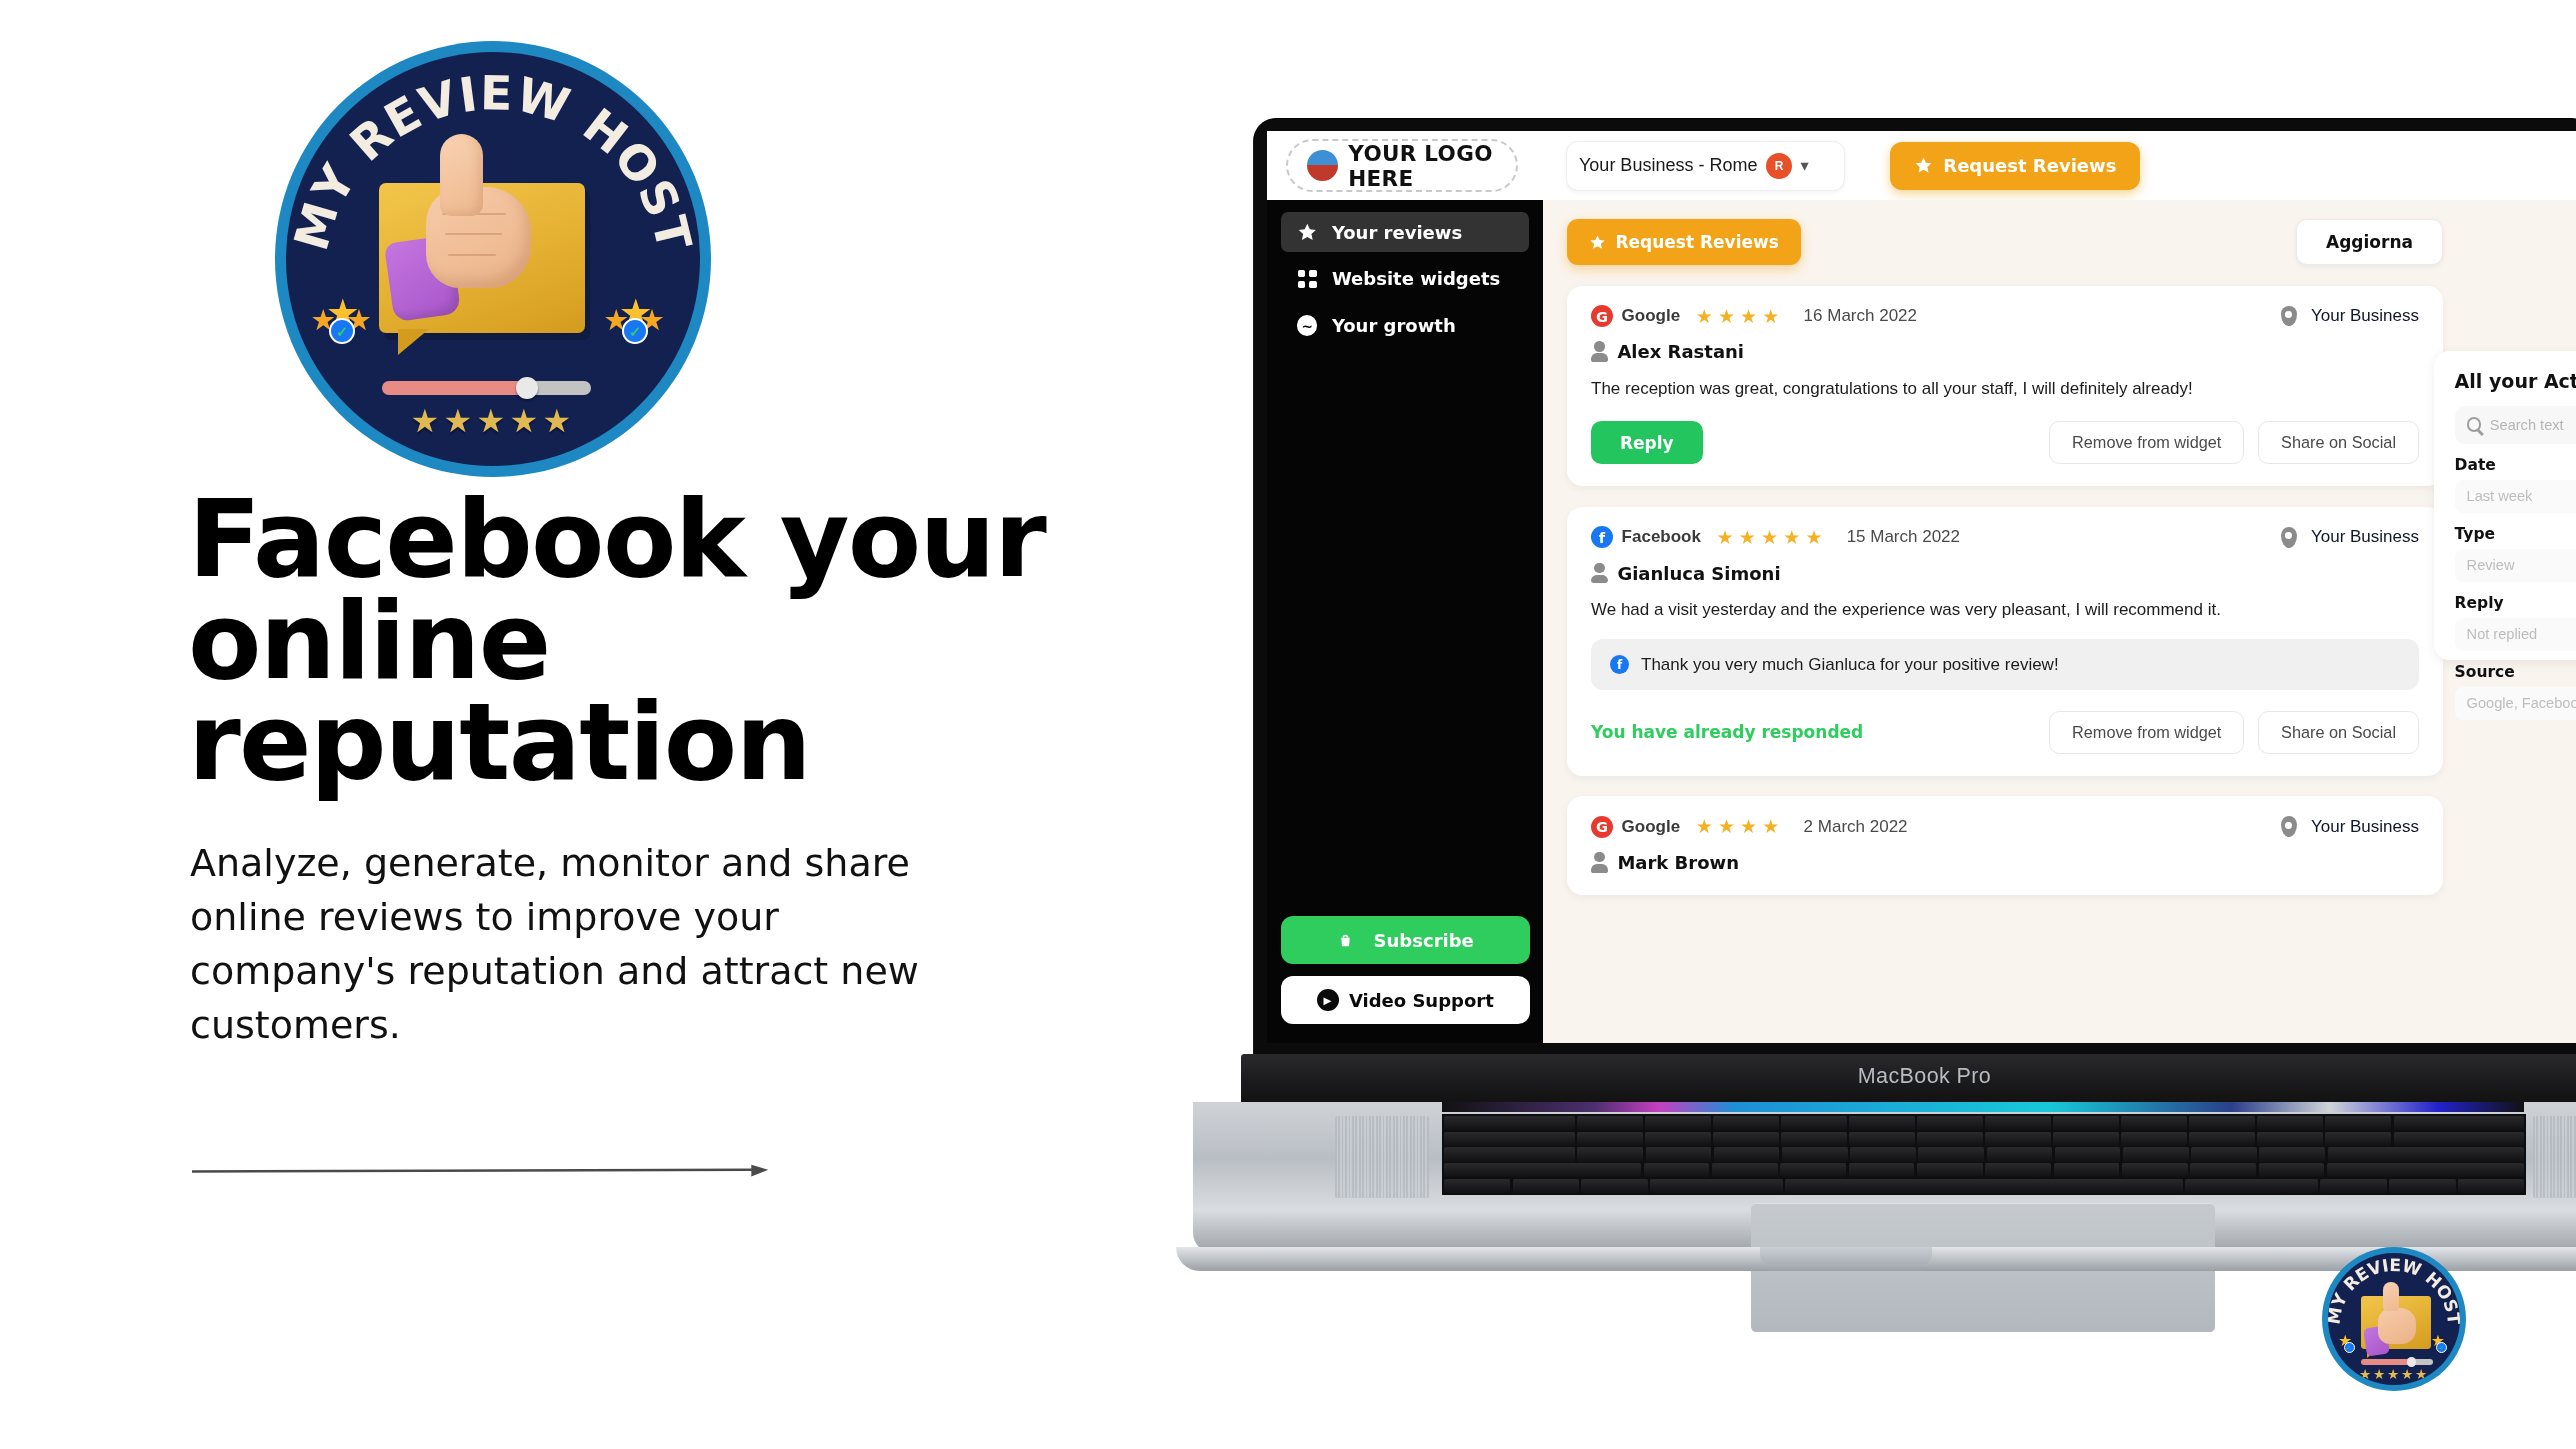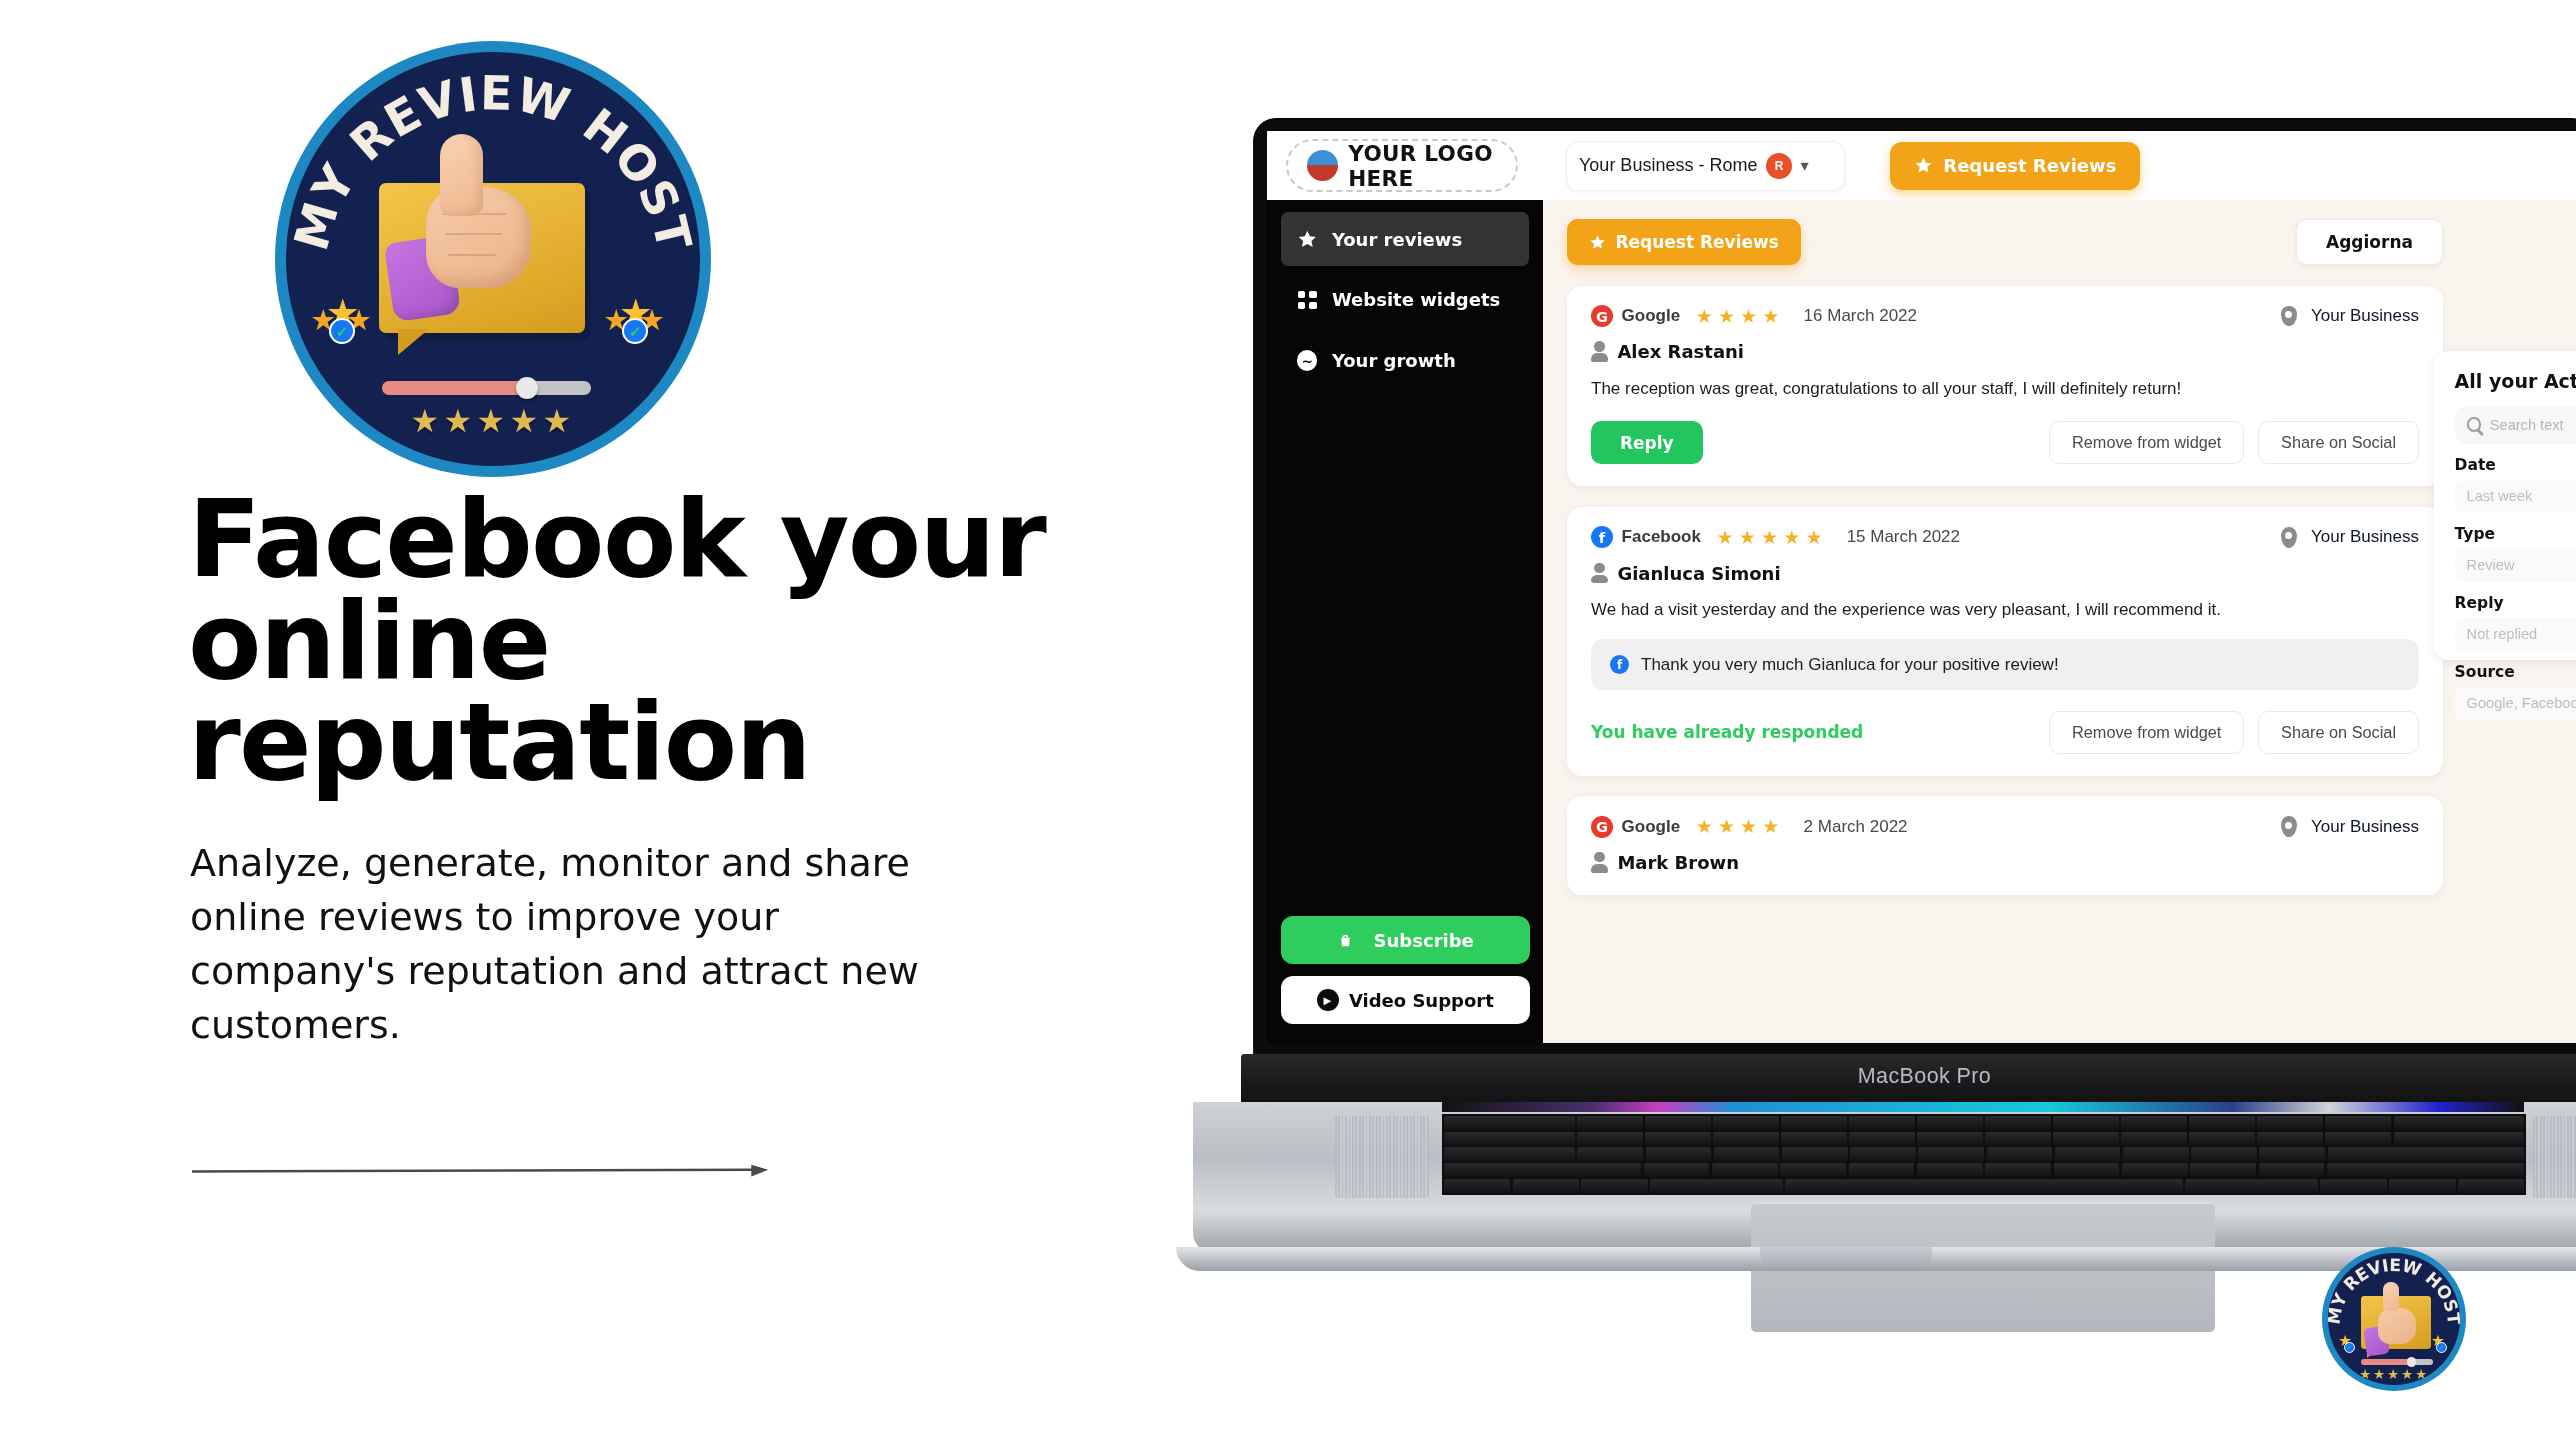--- a/index.html
+++ b/index.html
@@ -240,21 +240,21 @@
   }
 
   
   .sidebar {
     position: absolute; left: 0; top: 69px;
     width: 276px; height: 843px;
     background: #050505;
     padding: 12px 13.7px;
   }
   .nav-item {
-    height: 54px; border-radius: 7px;
+    height: 40px; border-radius: 7px;
     display: flex; align-items: center; gap: 13.7px;
     padding-left: 15.5px;
     color: #ffffff;
     font-family: "DejaVu Sans", sans-serif;
     font-weight: 700; font-size: 18px;
     cursor: pointer;
     margin-bottom: 6.9px;
   }
   .nav-item.active { background: #333333; }
   .nav-ico { width: 22px; display: flex; align-items: center; justify-content: center; }
@@ -670,21 +670,21 @@
             <span>Your Business</span>
           </span>
         </div>
         <div class="rc-author">
           <span class="avatar-ico">
               <i class="h"></i>
               <i class="b"></i>
             </span>
           <span class="author-name">Alex Rastani</span>
         </div>
-        <div class="rc-text">The reception was great, congratulations to all your staff, I will definitely return!</div>
+        <div class="rc-text">The reception was great, congratulations to all your staff, I will definitely already!</div>
         <div class="rc-actions">
           <button class="btn-reply">Reply</button>
           <span class="act-right">
             <button class="btn-ghost">Remove from widget</button>
             <button class="btn-ghost">Share on Social</button>
           </span>
         </div>
       </div>
 
       <div class="review-card">

